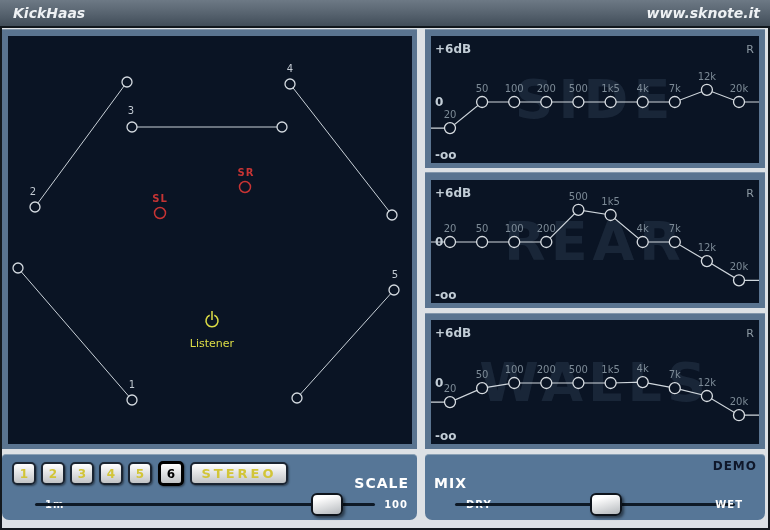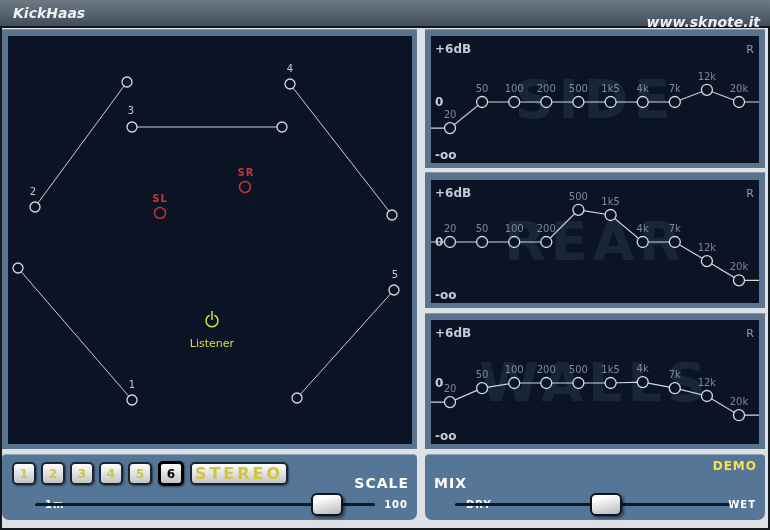--- a/index.html
+++ b/index.html
@@ -8,21 +8,21 @@
     background:#14191e;
     font-family:"DejaVu Sans", sans-serif;
   }
   
   .titlebar{
     position:absolute;left:0;top:0;width:770px;height:26px;
     background:linear-gradient(#6d7985,#5a6672 45%,#414d59);
     border-bottom:2px solid #10161c;box-sizing:content-box;
   }
   .titlebar .tl{position:absolute;left:13px;top:5px;font-size:14px;font-weight:bold;font-style:italic;color:#eef1f4;}
-  .titlebar .tr{position:absolute;right:10px;top:5px;font-size:14px;font-weight:bold;font-style:italic;color:#eef1f4;margin-top:9px;}
+  .titlebar .tr{position:absolute;right:10px;top:5px;font-size:14px;font-weight:bold;font-style:italic;color:#eef1f4;}
   
   .content-bg{position:absolute;left:2px;top:28px;width:766px;height:500px;background:#dde1e5;}
   
   .frame{position:absolute;background:#5a7490;border-top:1px solid #8296ab;box-sizing:border-box;}
   .screen{position:absolute;background:#0a1424;}
   .main-frame{left:2px;top:29px;width:415px;height:420px;}
   .room{left:6px;top:6px;width:404px;height:408px;}
   .eq-frame-0{left:425px;top:29px;width:340px;height:139px;}
   .eq-frame-1{left:425px;top:172px;width:340px;height:136px;}
   .eq-frame-2{left:425px;top:313px;width:340px;height:136px;}
@@ -54,28 +54,28 @@
     box-shadow:1px 1px 2px rgba(0,0,0,0.45);
     padding:0;font-family:inherit;cursor:pointer;
   }
   .numbtn.selected{
     top:6px;width:26px;height:25px;border:3px solid #000;color:#000;
   }
   .stereo-btn{
     position:absolute;left:188px;top:7px;width:98px;height:23px;box-sizing:border-box;
     border:2px solid #1b2532;border-radius:5px;
     background:linear-gradient(#ffffff,#c2c4c6);
-    color:#d2c538;font-weight:bold;font-size:16px;letter-spacing:3px;
+    color:#d2c538;font-weight:bold;font-size:13px;letter-spacing:3px;
     display:flex;align-items:center;justify-content:center;
     box-shadow:1px 1px 2px rgba(0,0,0,0.45);padding:0;font-family:inherit;cursor:pointer;
   }
   .bar-title{position:absolute;font-weight:bold;font-size:14px;color:#fff;letter-spacing:1px;}
   .scale-title{right:8px;top:20px;text-align:center;}
   .mix-title{left:9px;top:20px;}
-  .demo{position:absolute;right:8px;top:4px;font-weight:bold;font-size:12px;letter-spacing:1px;color:#fde047;}
+  .demo{position:absolute;right:8px;top:4px;font-weight:bold;font-size:12px;letter-spacing:1px;color:#0f172a;}
   .slider-lab{position:absolute;top:44px;font-weight:bold;font-size:10px;color:#fff;letter-spacing:1px;margin-left:32px;}
   .track{position:absolute;top:48px;height:3px;background:#0d1926;border-radius:2px;}
   .handle{
     position:absolute;top:38px;width:32px;height:23px;box-sizing:border-box;
     border:2px solid #0e141c;border-radius:6px;
     background:linear-gradient(165deg,#ffffff 20%,#b4b8bc);
     box-shadow:2px 2px 3px rgba(0,0,0,0.5);cursor:pointer;
   }
 </style>
 </head>
@@ -235,16 +235,16 @@
     <div class="handle" style="left: 309px;"></div>
     <div class="slider-lab" style="right:9px">100</div>
   </div>
 
   <div class="bar mix-bar">
     <div class="demo">DEMO</div>
     <div class="bar-title mix-title">MIX</div>
     <div class="slider-lab" style="left:9px">DRY</div>
     <div class="track" style="left:30px;width:280px"></div>
     <div class="handle" style="left: 165px;"></div>
-    <div class="slider-lab" style="right:9px">WET</div>
+    <div class="slider-lab" style="right:22px">WET</div>
   </div>
 
 </div>
 
 </body></html>

